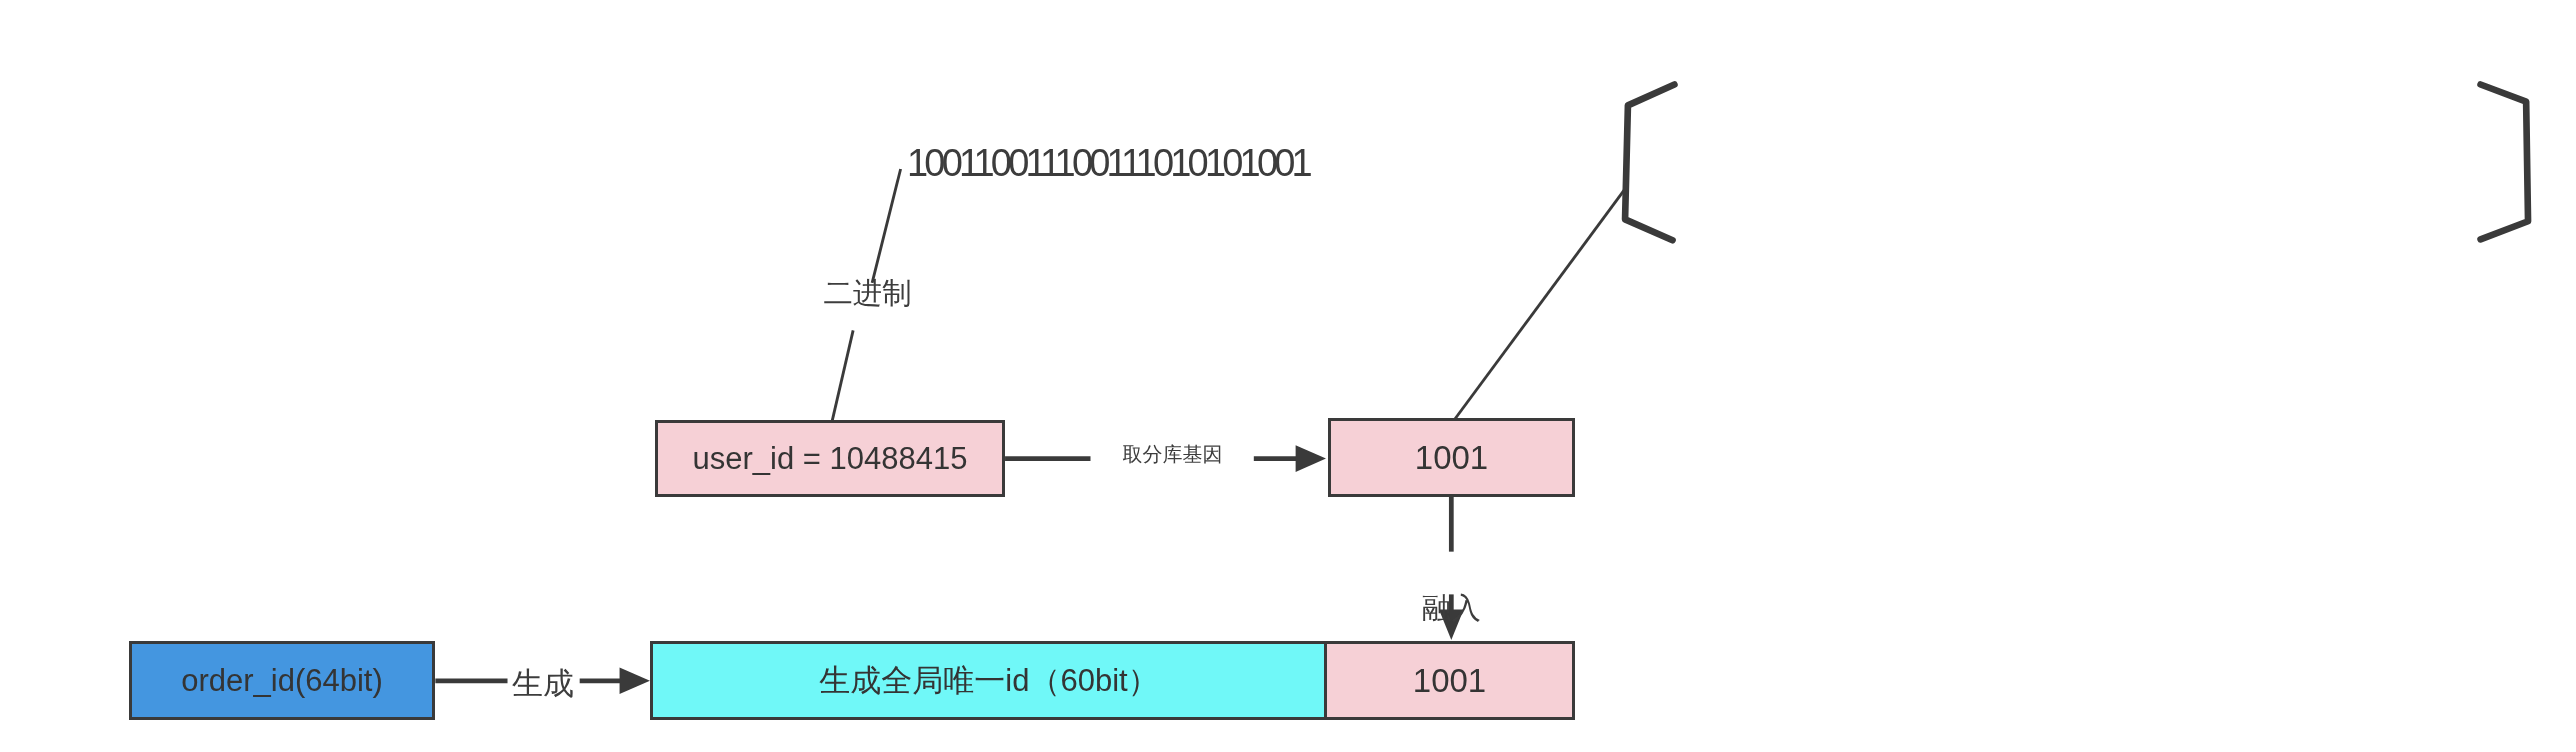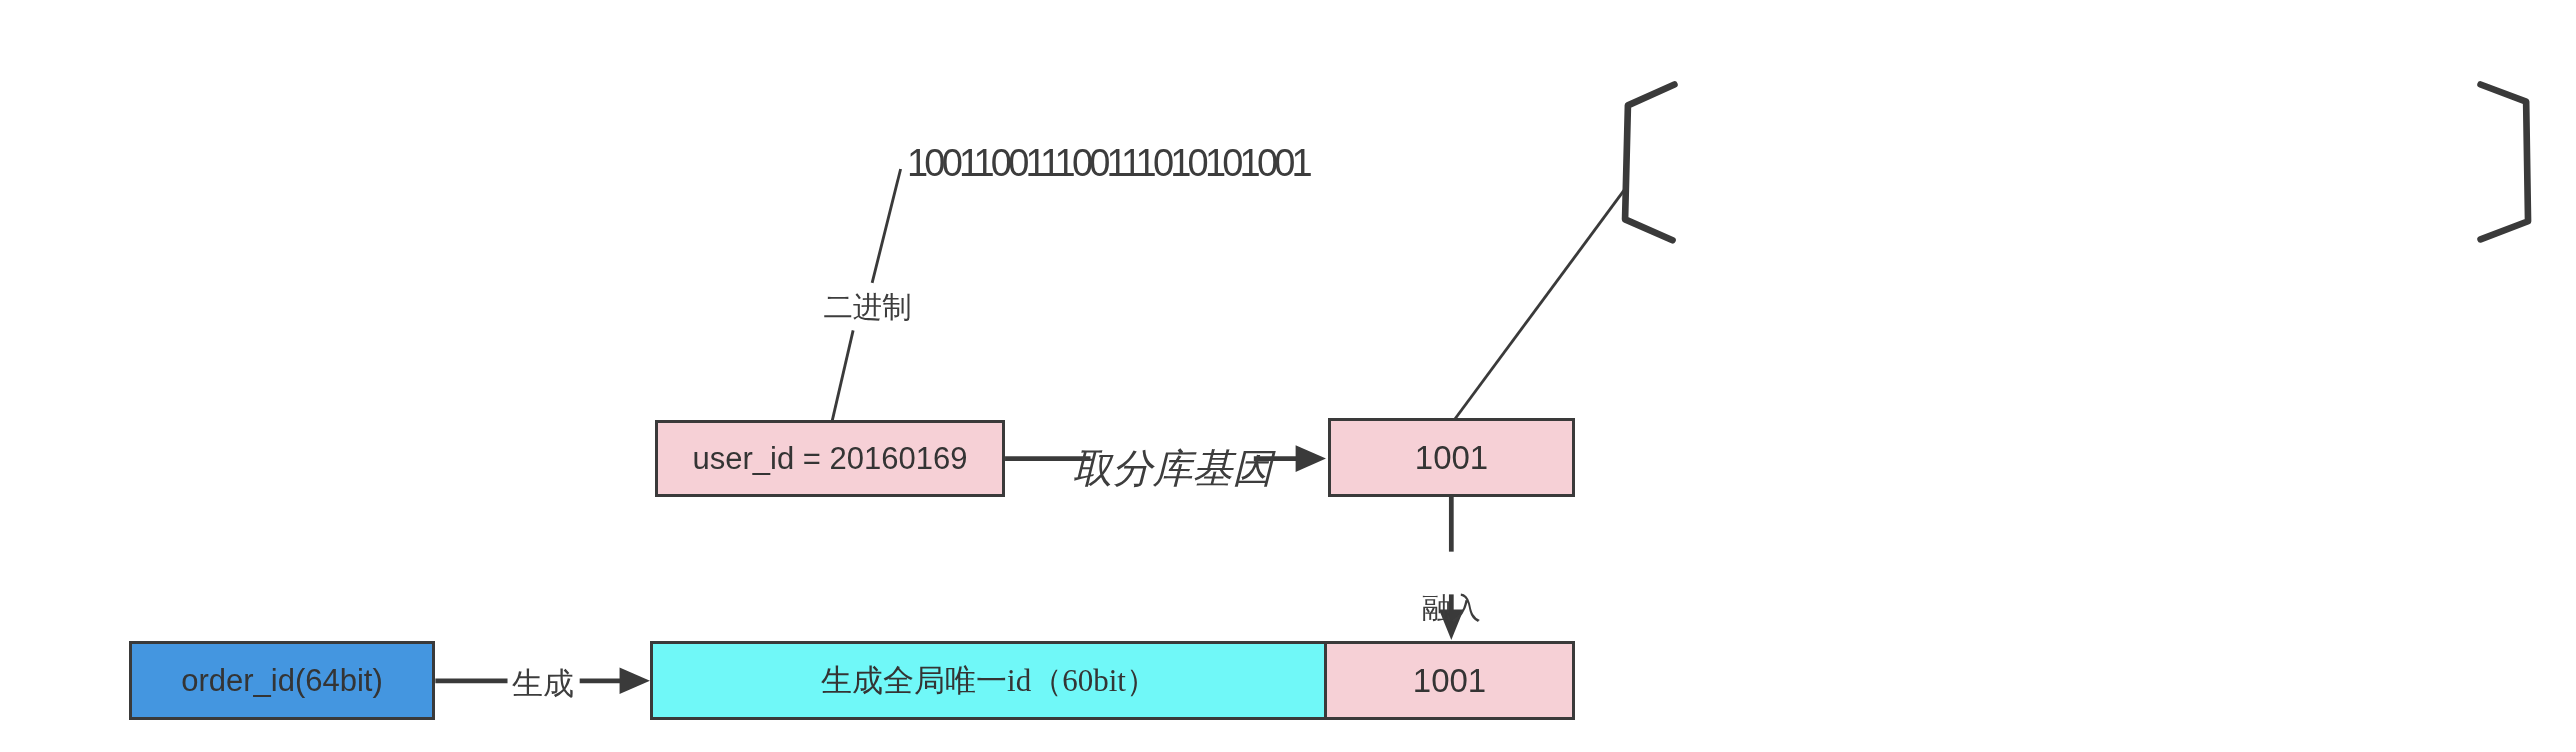--- a/index.html
+++ b/index.html
@@ -12,28 +12,28 @@
     font-family:"Liberation Sans", sans-serif; color:var(--text); overflow:hidden;
   }
   #wires{position:absolute;left:0;top:0;width:2576px;height:752px;}
   .node{
     position:absolute; box-sizing:border-box; border:3.8px solid var(--line);
     display:flex; align-items:center; justify-content:center;
     font-size:31px; color:#343434; white-space:nowrap;
   }
   .pink{background:var(--pink);}
   .blue{background:var(--blue);}
-  .cyan{background:var(--cyan);font-family:Liberation Serif, serif;}
+  .cyan{background:var(--cyan);}
   .lbl{
     position:absolute; white-space:nowrap; color:var(--text);
     display:flex; align-items:center; justify-content:center;
   }
   #binary-string{left:907px; top:142px; font-size:38px; letter-spacing:-3.8px; color:#3c3c3c;}
-  #binary-label{left:817px; top:288px; width:101px; font-size:29.4px;}
-  #take-gene-label{left:1089px; top:441px; width:167px; font-size:40px;font-style:italic;}
+  #binary-label{left:817px; top:274px; width:101px; font-size:29.4px;}
+  #take-gene-label{left:1089px; top:441px; width:167px; font-size:20px;}
   #merge-label{left:1404px; top:558px; width:95px; font-size:29.4px;margin-top:31px;}
   #generate-label{left:503px; top:663px; width:80px; font-size:31px;}
   #node-user-id{left:655px; top:420px; width:350px; height:77px;}
   #node-gene{left:1328px; top:418px; width:247px; height:79px; font-size:33px;}
   #node-order-id{left:129px; top:641px; width:306px; height:79px;}
   #node-global-id{left:650px; top:641px; width:678px; height:79px;}
   #node-gene-bottom{left:1324px; top:641px; width:251px; height:79px; font-size:33px;}
   #annotation{
     position:absolute; left:1670px; top:120px; width:836px;
     font-size:30px; line-height:43px; text-align:center; color:#4a4a4a;
@@ -68,21 +68,21 @@
     <polyline points="1763,89 1714,111 1711,231 1761,253" fill="none" stroke="#3a3a3a" stroke-width="7" stroke-linecap="round" stroke-linejoin="round"></polyline>
     <polyline points="2612,89 2660,107 2662,233 2612,252" fill="none" stroke="#3a3a3a" stroke-width="7" stroke-linecap="round" stroke-linejoin="round"></polyline>
   </svg>
 
   <div class="lbl" id="binary-string">100110011100111010101001</div>
   <div class="lbl" id="binary-label">二进制</div>
   <div class="lbl" id="take-gene-label">取分库基因</div>
   <div class="lbl" id="merge-label">融入</div>
   <div class="lbl" id="generate-label">生成</div>
 
-  <div class="node pink" id="node-user-id">user_id = 20160169</div>
+  <div class="node pink" id="node-user-id">user_id = 10488415</div>
   <div class="node pink" id="node-gene">1001</div>
   <div class="node blue" id="node-order-id">order_id(64bit)</div>
   <div class="node cyan" id="node-global-id">生成全局唯一id（60bit）</div>
   <div class="node pink" id="node-gene-bottom">1001</div>
 
 
 </div>
 
 
 </body></html>

